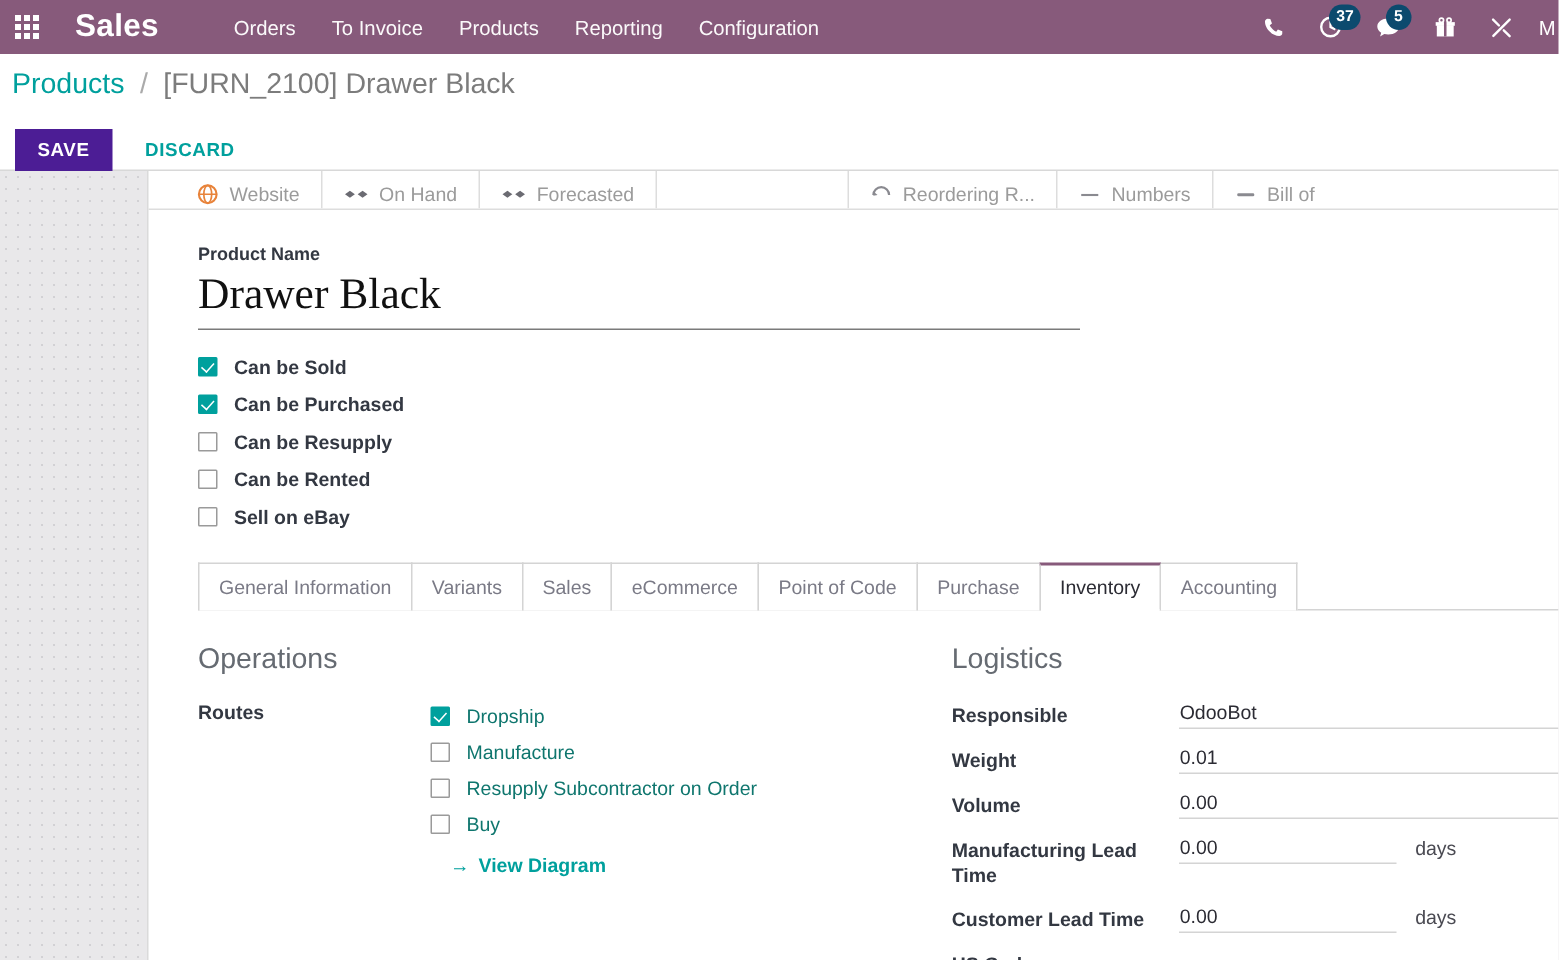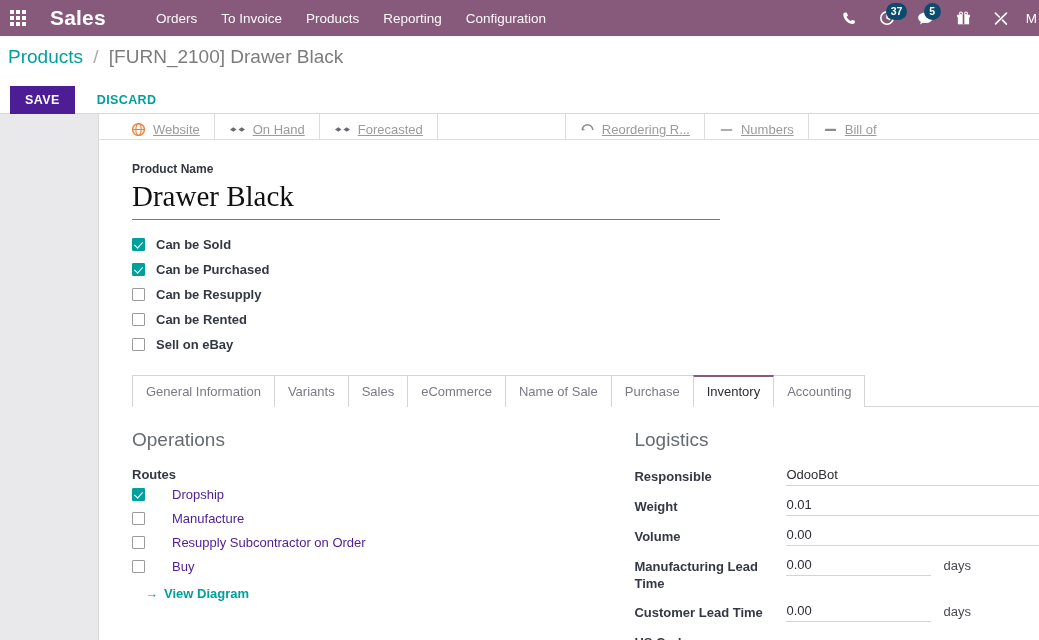--- a/index.html
+++ b/index.html
@@ -161,21 +161,20 @@
   .stat-btn {
     display: flex; align-items: flex-end;
     gap: 7px;
     padding: 0 14px 4px 14px;
     border-right: 1px solid #dddddd;
     color: #9b9b9b;
     font-size: 13px;
     white-space: nowrap;
     cursor: pointer;
     min-width: 0;
-    text-decoration: underline;
   }
   .stat-btn:last-child { border-right: none; }
   .stat-btn .sb-label { line-height: 1; transform: translateY(1px); }
   .stat-ico { display: block; flex: none; transform: translateY(2px); }
 
   
   .name-block { padding: 22px 0 0 33px; }
   .field-label-small {
     font-size: 12px; font-weight: bold; color: #333842;
     margin-bottom: 2px;
@@ -273,37 +272,35 @@
     font-size: 19px;
     color: #666b72;
     font-weight: normal;
     margin: 0 0 14px 0;
   }
 
   .f-row {
     display: flex;
     align-items: flex-start;
     margin-bottom: 9px;
-    flex-direction: column;
   }
   .f-label {
     font-size: 13px; font-weight: bold; color: #333842;
     padding-top: 2px;
   }
   .routes-label { width: 155px; flex: none; }
 
   .routes-col { flex: 1; }
   .route-row {
     display: flex; align-items: center;
     height: 24px;
   }
   .route-label {
-    font-size: 13px; color: #4c1d95;
-    cursor: pointer;
-    margin-left: 16px;
+    font-size: 13px; color: #0f766e;
+    cursor: pointer;
   }
   .view-diagram {
     display: inline-flex; align-items: center;
     gap: 6px;
     color: #00A09D;
     font-size: 13px;
     font-weight: bold;
     margin-top: 8px;
     margin-left: 13px;
     cursor: pointer;
@@ -502,21 +499,21 @@
         <span class="cbox"></span>
         <span class="chk-label">Sell on eBay</span>
       </div>
     </div>
 
     <div class="tabs">
       <div class="tab">General Information</div>
       <div class="tab">Variants</div>
       <div class="tab">Sales</div>
       <div class="tab">eCommerce</div>
-      <div class="tab">Name of Sale</div>
+      <div class="tab">Point of Code</div>
       <div class="tab">Purchase</div>
       <div class="tab active">Inventory</div>
       <div class="tab">Accounting</div>
     </div>
 
     <div class="tab-page">
 
       <div class="col-left">
         <div class="group-title">Operations</div>
         <div class="f-row">

